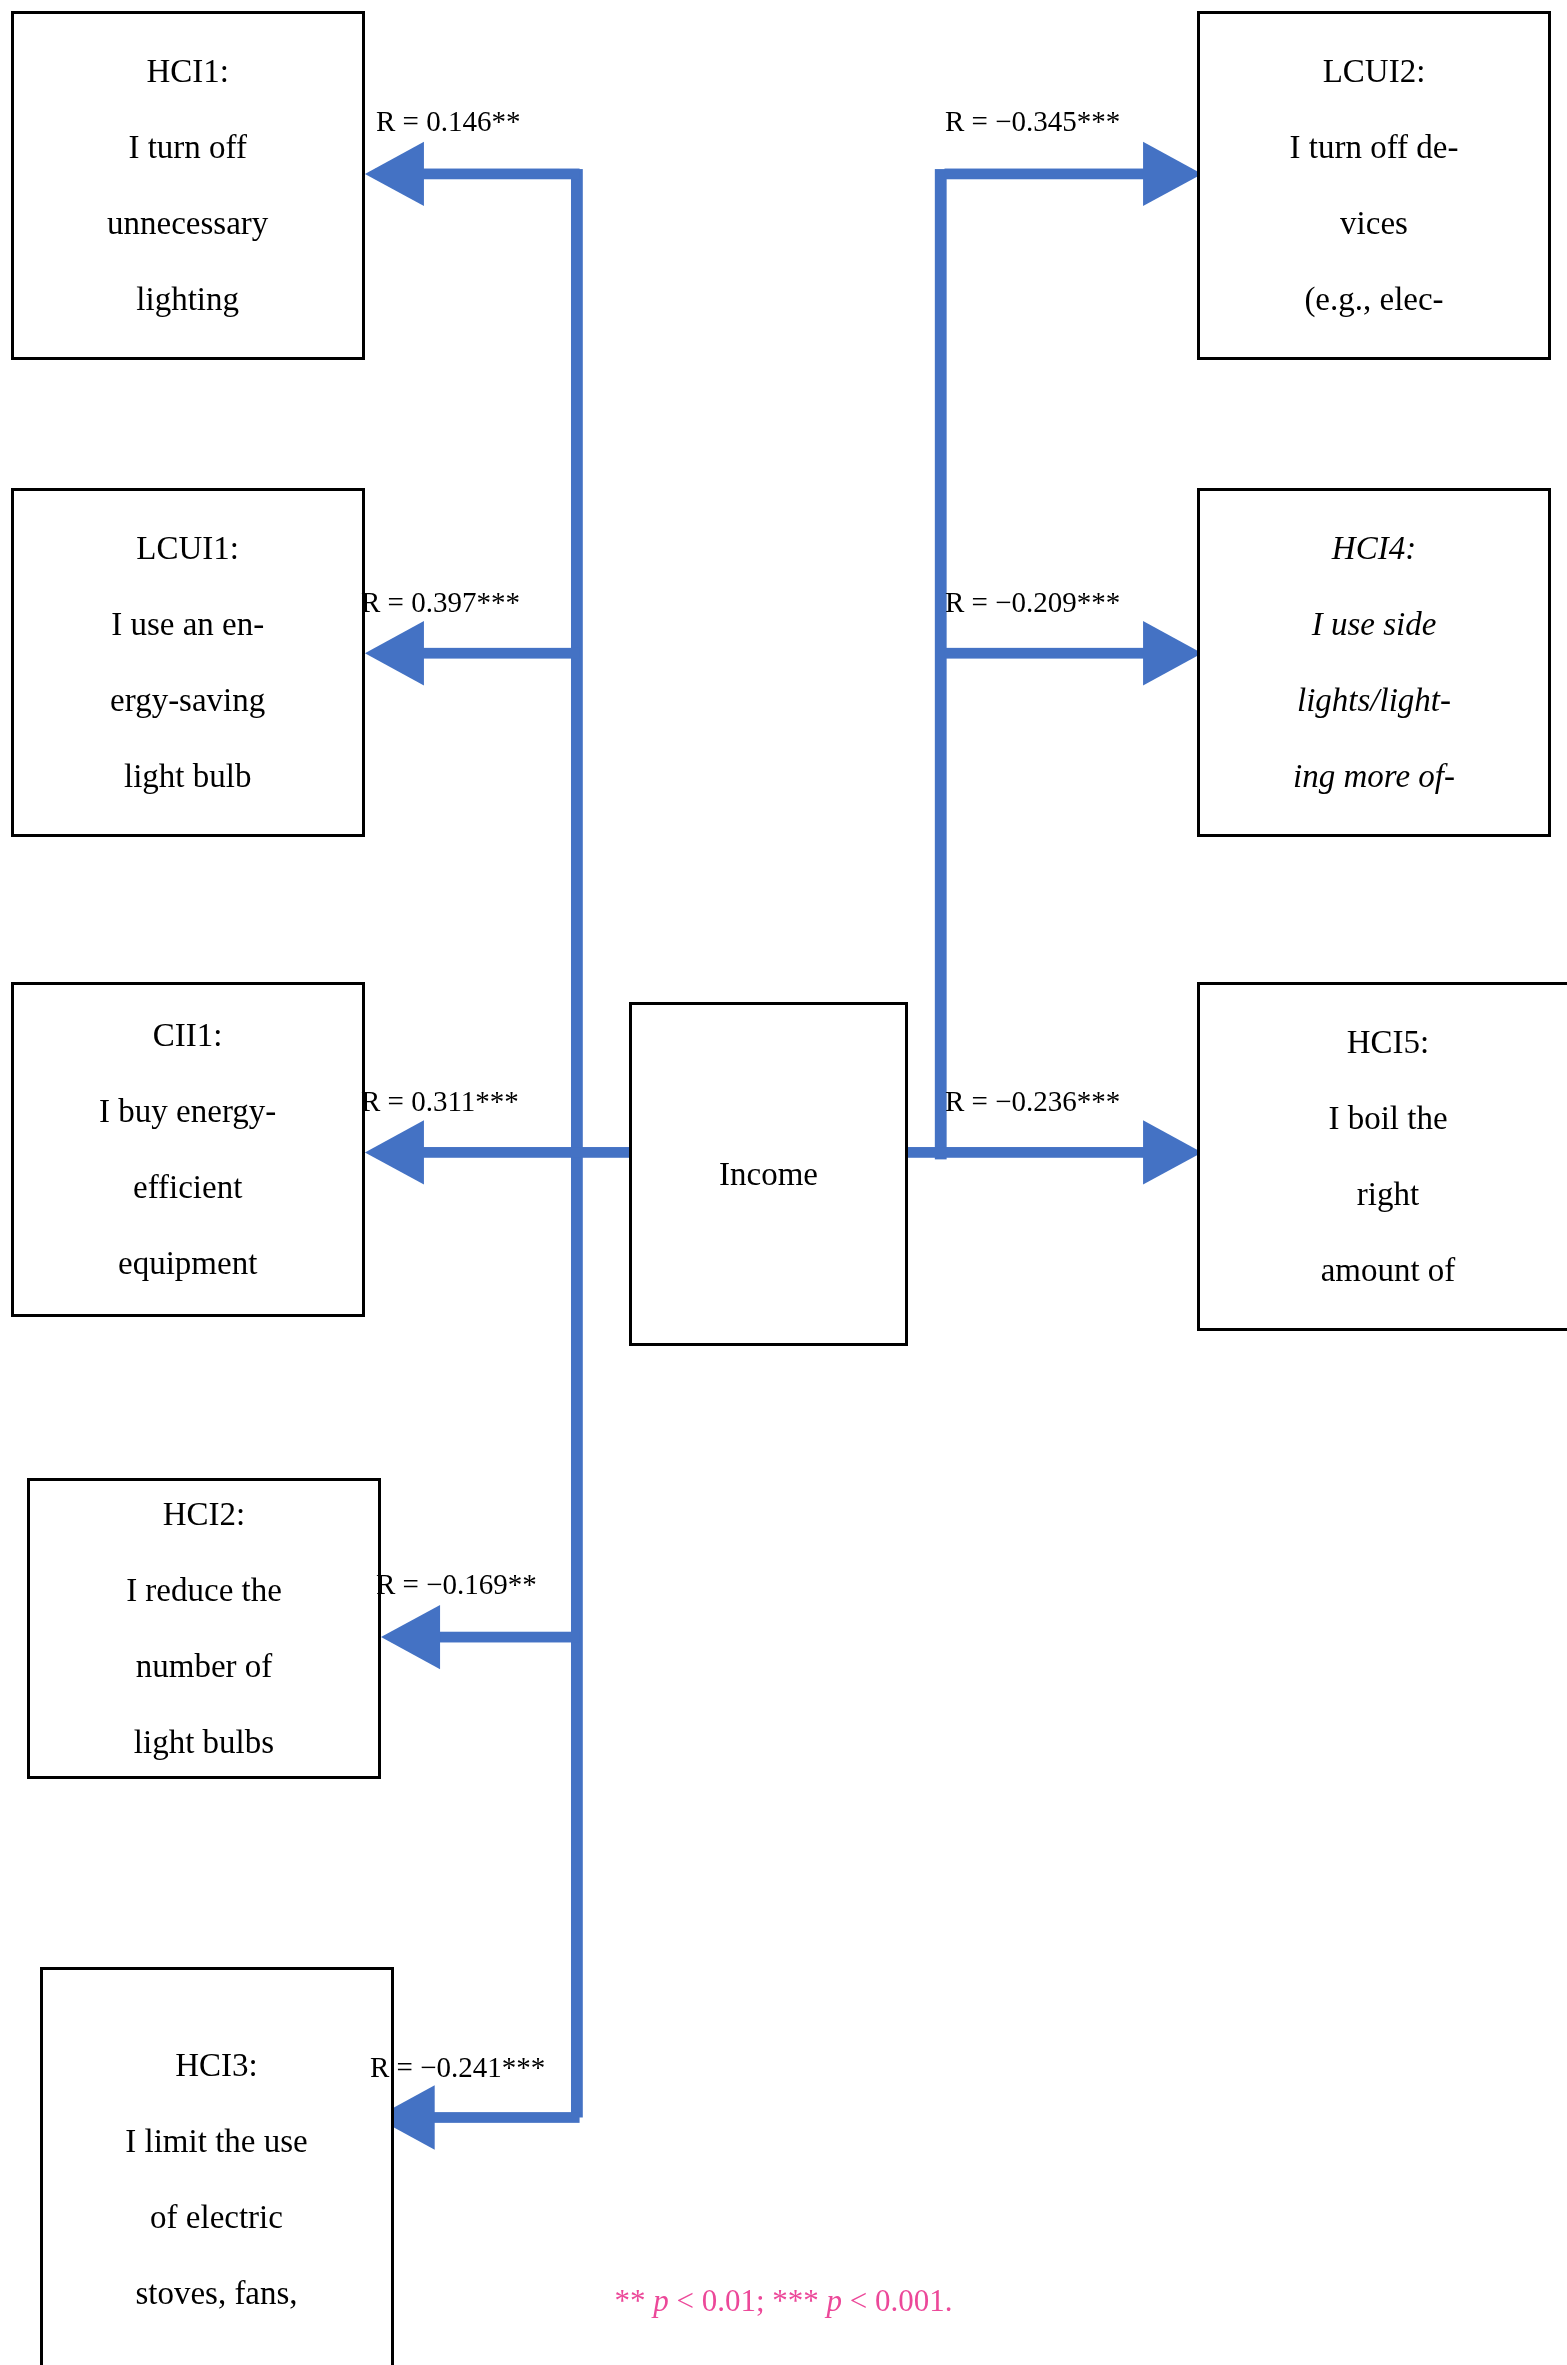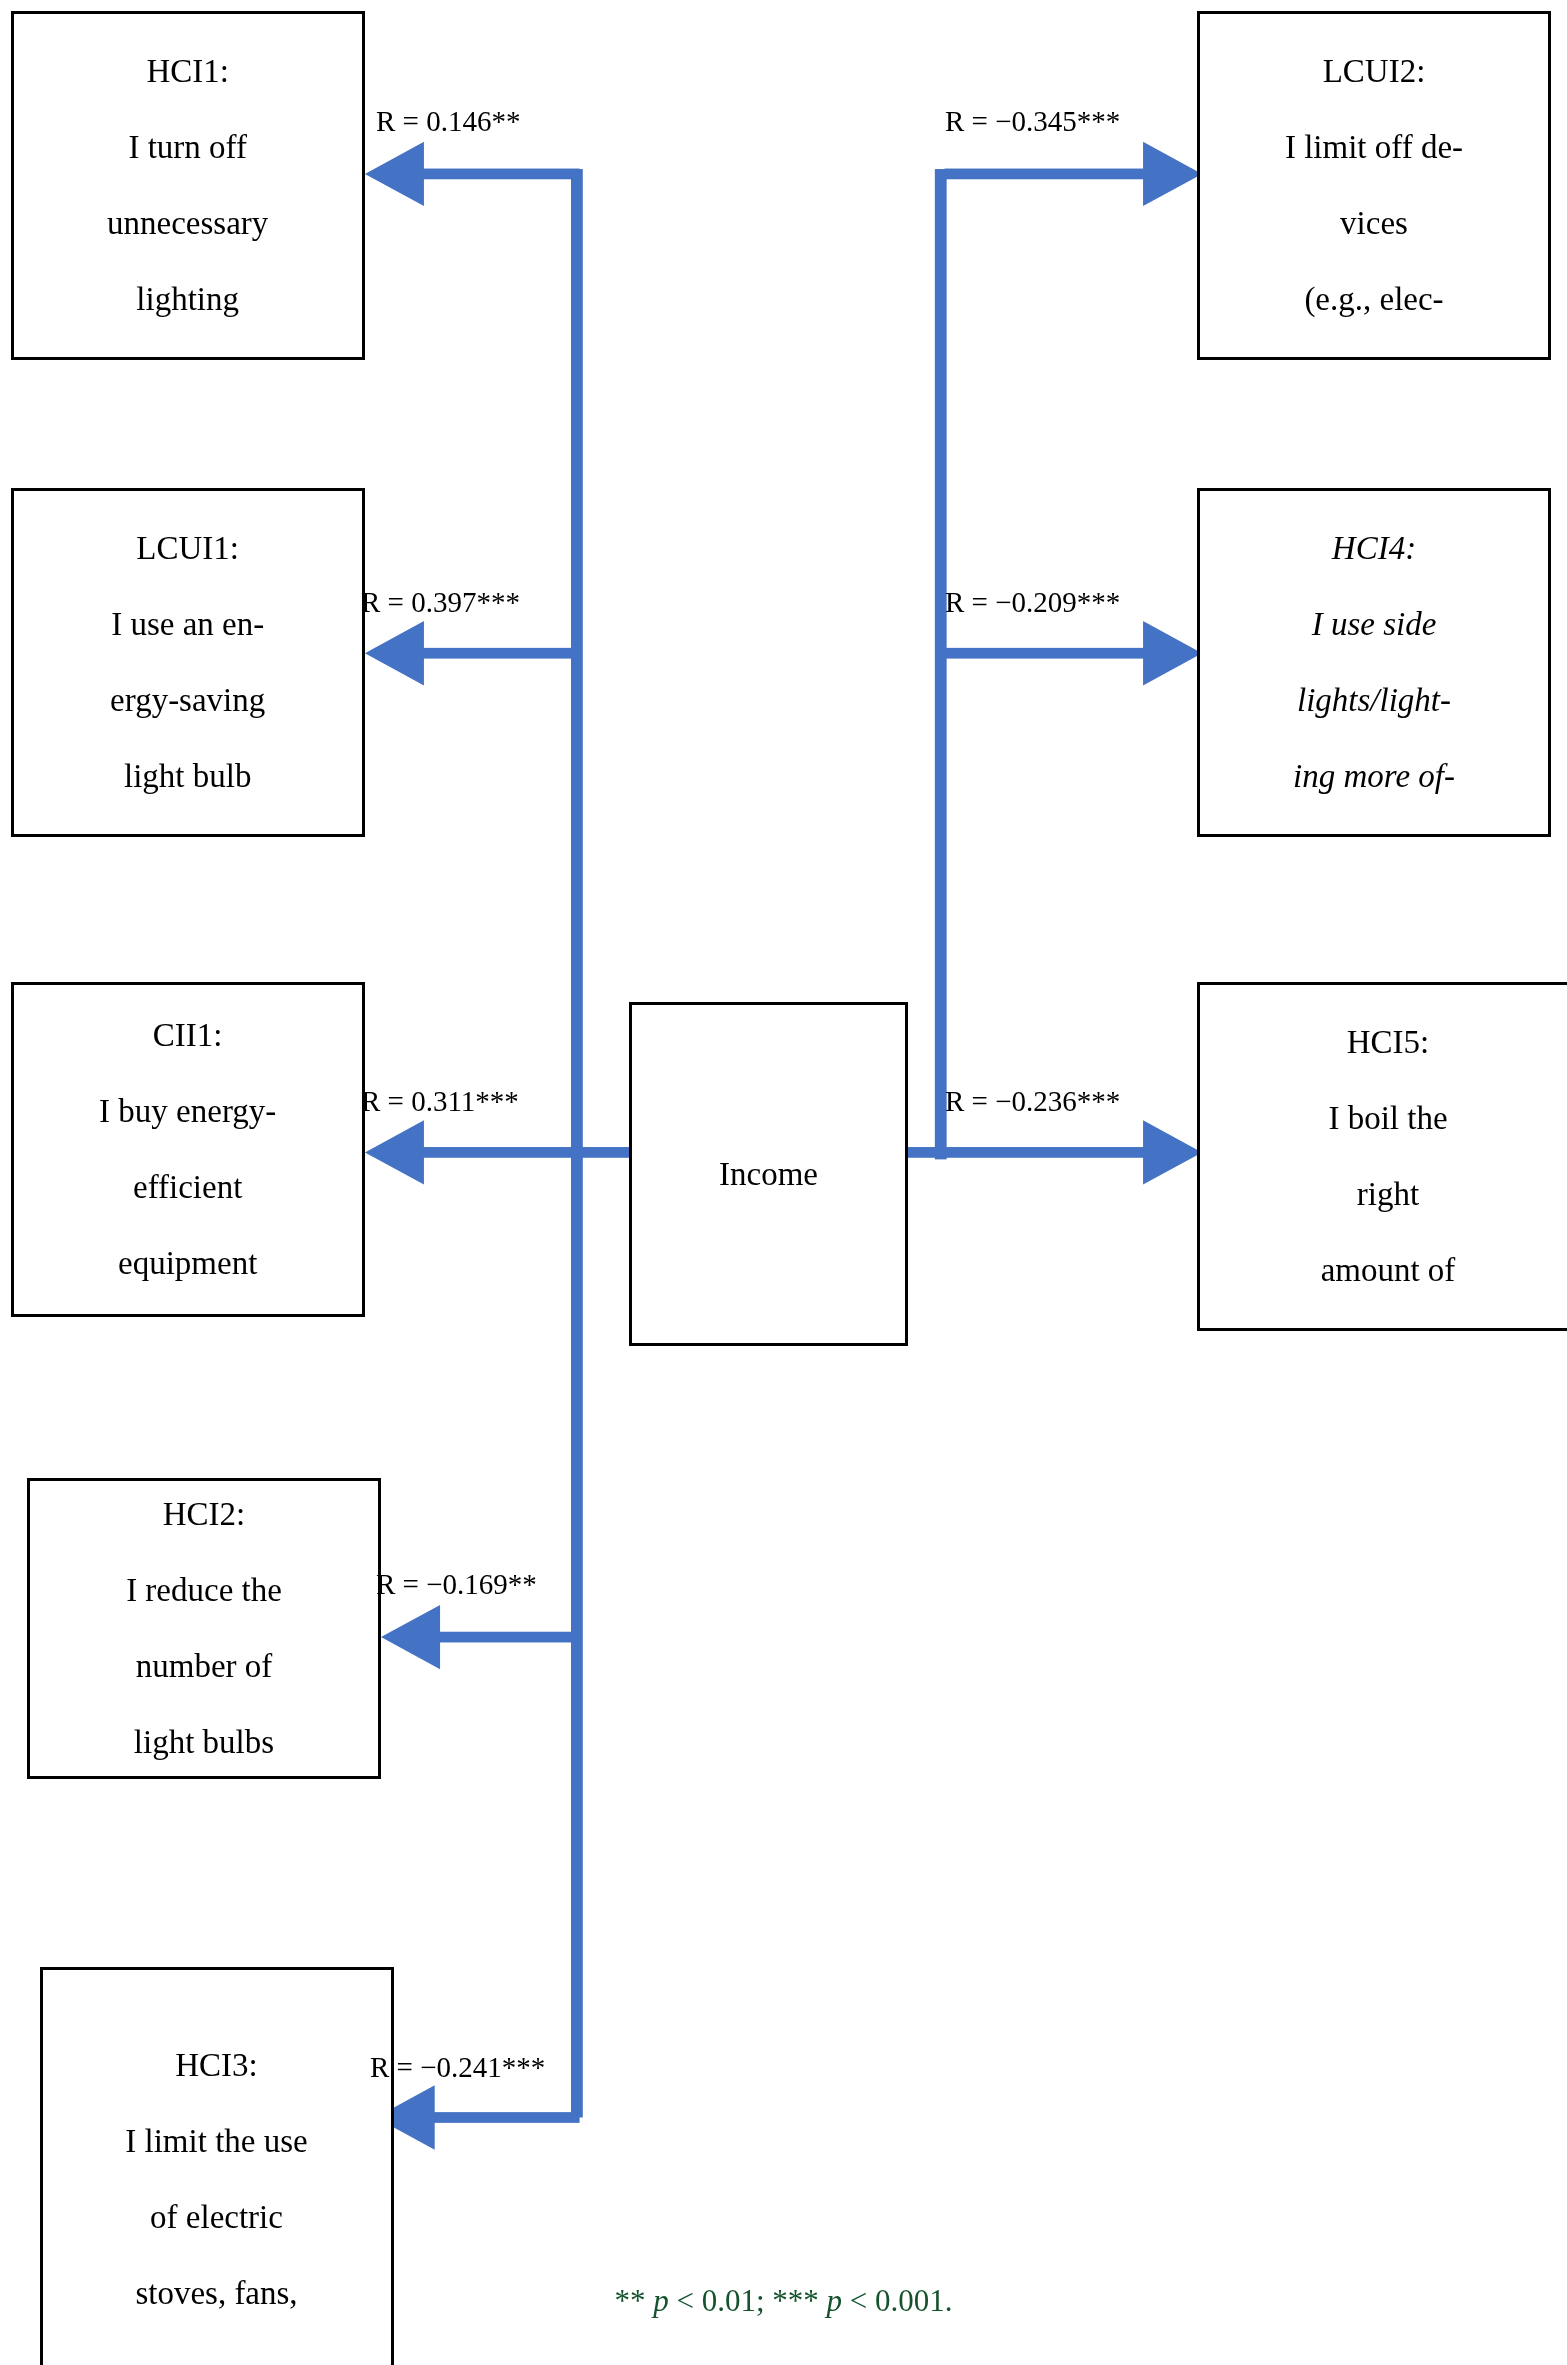--- a/index.html
+++ b/index.html
@@ -59,21 +59,21 @@
     white-space: nowrap;
     z-index: 4;
   }
   
   .footnote {
     position: absolute;
     width: 1567px;
     text-align: center;
     font-family: "Liberation Serif", "DejaVu Serif", serif;
     font-size: 31px;
-    color: #14532d;
+    color: #ec4899;
     z-index: 4;
     white-space: pre;
   }
   .footnote i { font-style: italic; }
 </style>
 </head>
 <body>
 
 <div id="page">
 
@@ -150,21 +150,21 @@
     <span class="node-line">of electric</span>
     <span class="node-line">stoves, fans,</span>
   </div>
 
   <div class="node-box center" style="left:629px; top:1002px; width:279px; height:344px;">
     <span class="node-line">Income</span>
   </div>
 
   <div class="node-box" style="left:1197px; top:10.7px; width:354px; height:349px;">
     <span class="node-line">LCUI2:</span>
-    <span class="node-line">I limit off de-</span>
+    <span class="node-line">I turn off de-</span>
     <span class="node-line">vices</span>
     <span class="node-line">(e.g., elec-</span>
   </div>
 
   <div class="node-box" style="left:1197px; top:488px; width:354px; height:349px;font-style:italic;">
     <span class="node-line">HCI4:</span>
     <span class="node-line">I use side</span>
     <span class="node-line">lights/light-</span>
     <span class="node-line">ing more of-</span>
   </div>

